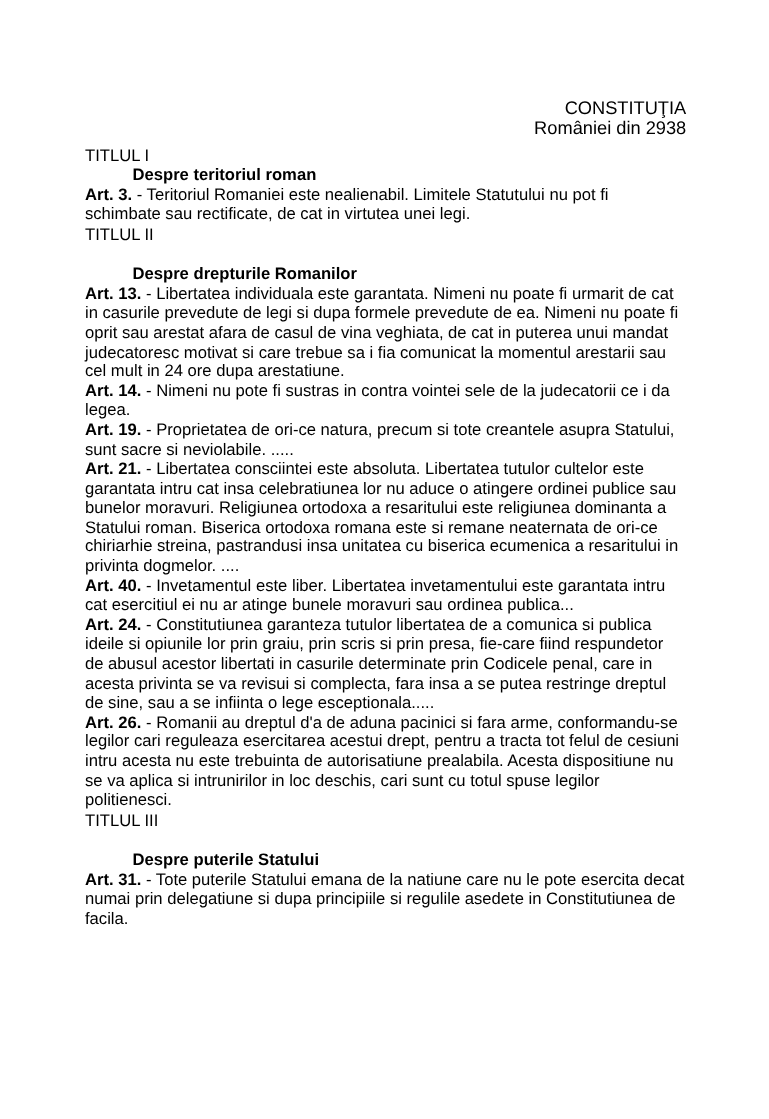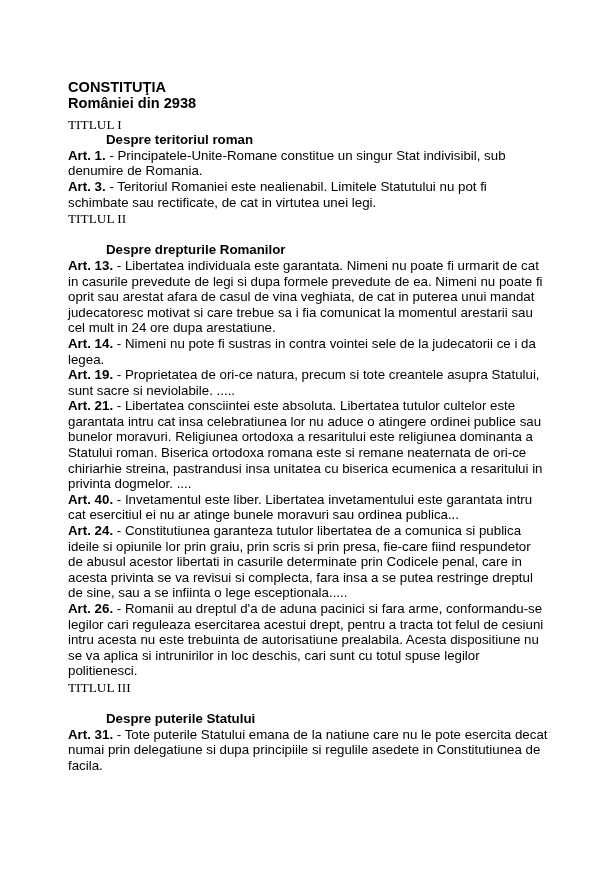--- a/index.html
+++ b/index.html
@@ -16,33 +16,32 @@
   }
   .doc {
     box-sizing: border-box;
     width: 615px;
     padding: 80px 66px 0 68px;
     font-size: 13.3px;
     line-height: 15.6px;
     text-align: left;
   }
   .doc-title {
-    text-align: left;
-    font-weight: bold;
+    text-align: right;
+    font-weight: normal;
     font-size: 14.6px;
     line-height: 15.8px;
     margin: 0 0 5px 0;
   }
   p {
     margin: 0;
     padding: 0;
   }
   .titlu {
     font-weight: normal;
-    font-family: Liberation Serif, serif;
   }
   section.spaced .titlu {
     margin-top: 1px;
     margin-bottom: 15.6px;
   }
   .heading {
     font-weight: bold;
     margin-left: 38px;
   }
   .art-label {
@@ -54,21 +53,20 @@
 
 <main class="doc">
   <header class="doc-title">
     <div>CONSTITUŢIA</div>
     <div>României din 2938</div>
   </header>
   <div id="sections">
       <section class="titlu-section">
         <p class="titlu">TITLUL I</p>
         <p class="heading">Despre teritoriul roman</p>
-        <p class="article"><b class="art-label">Art. 1.</b><span> - Principatele-Unite-Romane constitue un singur Stat indivisibil, sub denumire de Romania.</span></p>
         <p class="article"><b class="art-label">Art. 3.</b><span> - Teritoriul Romaniei este nealienabil. Limitele Statutului nu pot fi schimbate sau rectificate, de cat in virtutea unei legi.</span></p>
       </section>
       <section class="titlu-section spaced">
         <p class="titlu">TITLUL II</p>
         <p class="heading">Despre drepturile Romanilor</p>
         <p class="article"><b class="art-label">Art. 13.</b><span> - Libertatea individuala este garantata. Nimeni nu poate fi urmarit de cat in casurile prevedute de legi si dupa formele prevedute de ea. Nimeni nu poate fi oprit sau arestat afara de casul de vina veghiata, de cat in puterea unui mandat judecatoresc motivat si care trebue sa i fia comunicat la momentul arestarii sau cel mult in 24 ore dupa arestatiune.</span></p>
         <p class="article"><b class="art-label">Art. 14.</b><span> - Nimeni nu pote fi sustras in contra vointei sele de la judecatorii ce i da legea.</span></p>
         <p class="article"><b class="art-label">Art. 19.</b><span> - Proprietatea de ori-ce natura, precum si tote creantele asupra Statului, sunt sacre si neviolabile. .....</span></p>
         <p class="article"><b class="art-label">Art. 21.</b><span> - Libertatea consciintei este absoluta. Libertatea tutulor cultelor este garantata intru cat insa celebratiunea lor nu aduce o atingere ordinei publice sau bunelor moravuri. Religiunea ortodoxa a resaritului este religiunea dominanta a Statului roman. Biserica ortodoxa romana este si remane neaternata de ori-ce chiriarhie streina, pastrandusi insa unitatea cu biserica ecumenica a resaritului in privinta dogmelor. ....</span></p>
         <p class="article"><b class="art-label">Art. 40.</b><span> - Invetamentul este liber. Libertatea invetamentului este garantata intru cat esercitiul ei nu ar atinge bunele moravuri sau ordinea publica...</span></p>

